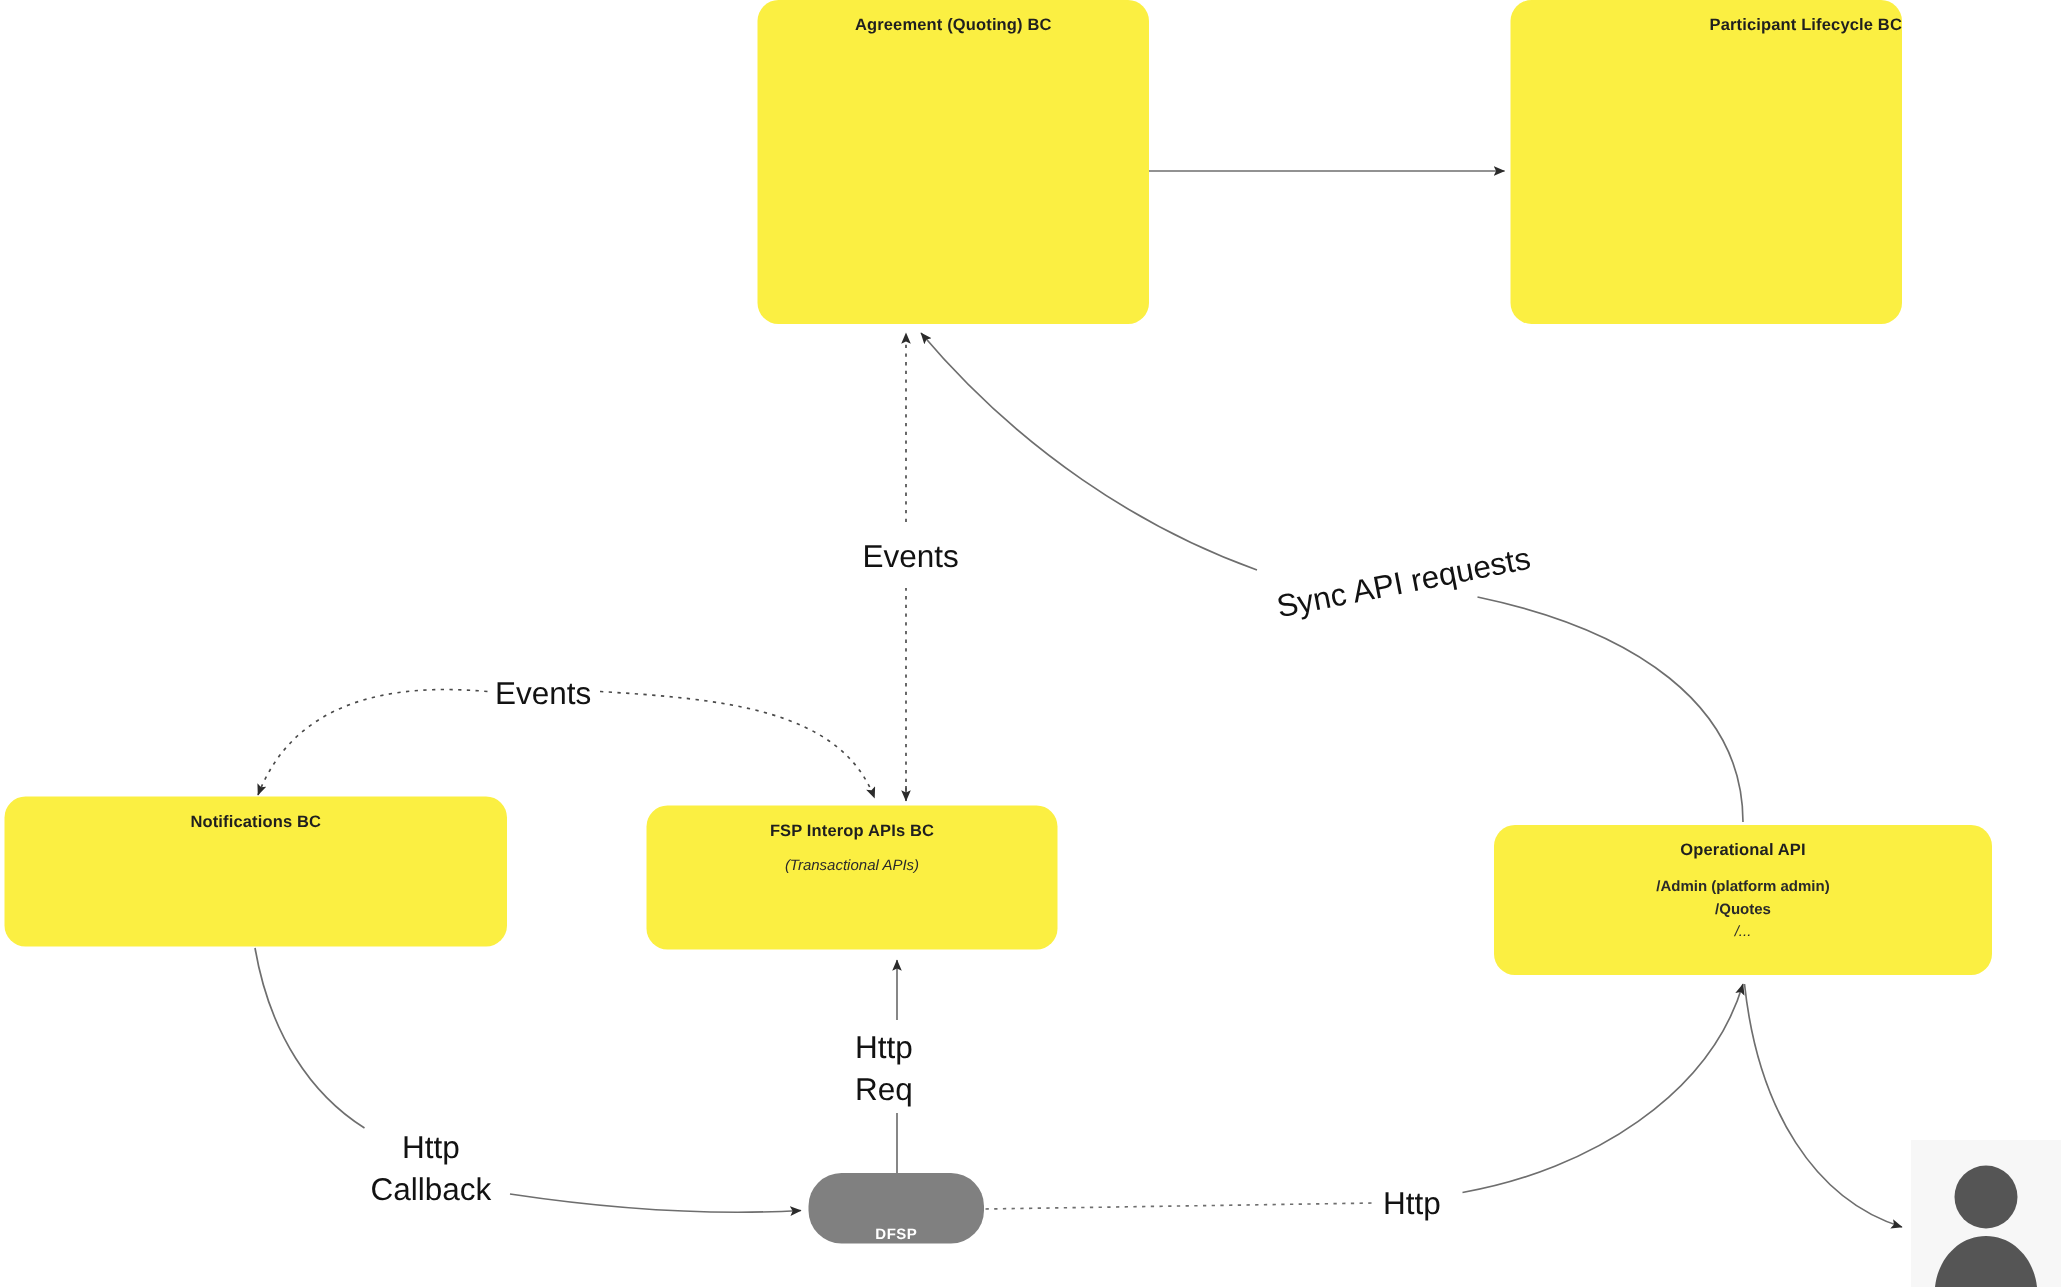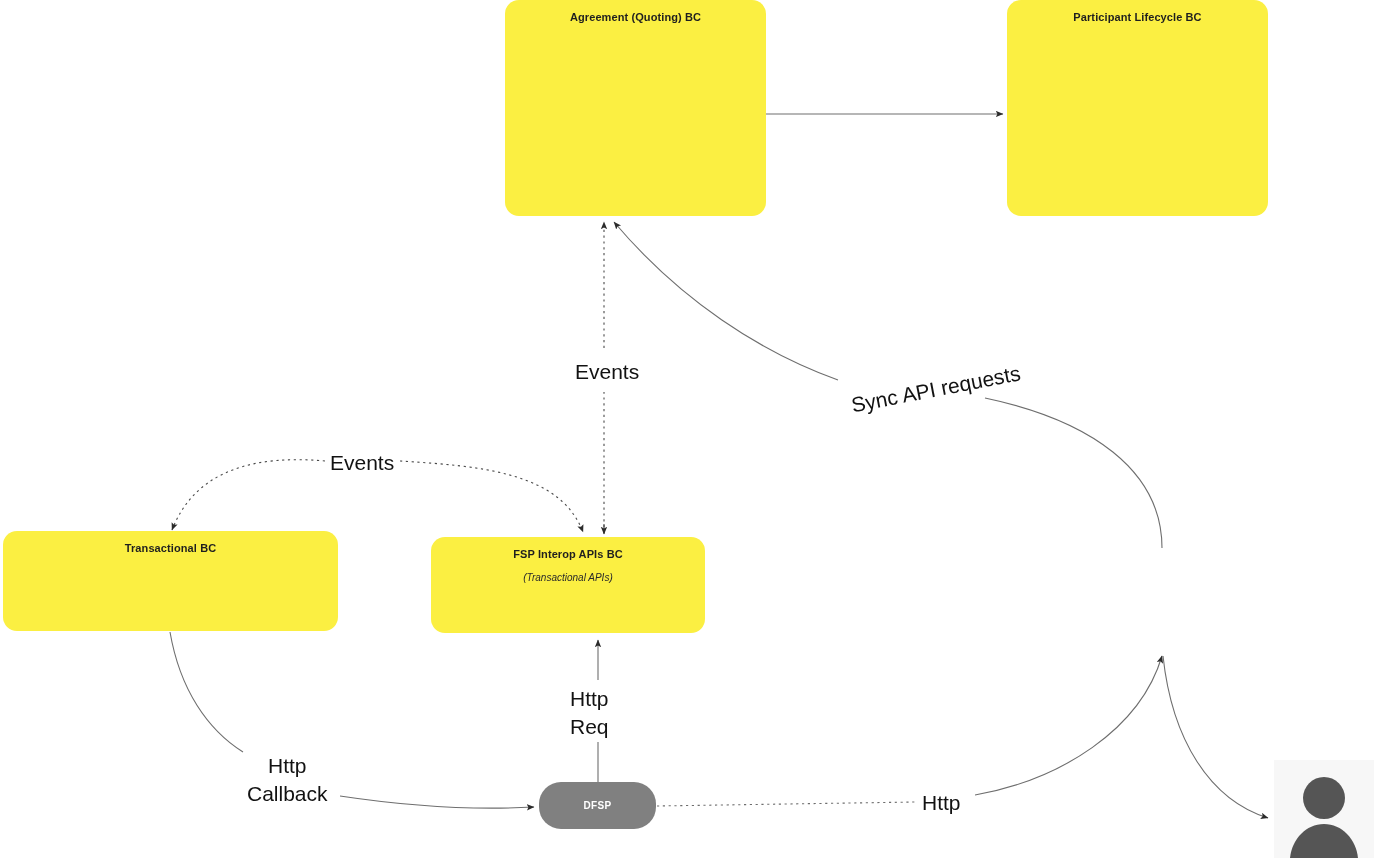--- a/index.html
+++ b/index.html
@@ -116,35 +116,43 @@
     <path d="M 657 806 L 916 802" fill="none" stroke="#6e6e6e" stroke-width="1.1" stroke-dasharray="2.2 3.6"></path>
     <path d="M 975 795 C 1060 780 1140 730 1162 656" fill="none" stroke="#6e6e6e" stroke-width="1.1" marker-end="url(#arrowSolid)"></path>
 
     <path d="M 1163 656 C 1172 740 1210 800 1268 818" fill="none" stroke="#6e6e6e" stroke-width="1.1" marker-end="url(#arrowSolid)"></path>
   </svg>
 
   <div class="node bc" style="left:478px; top:0px; width:261px; height:216px;margin-left:27px;">
     <div class="node-title">Agreement (Quoting) BC</div>
   </div>
 
-  <div class="node bc" style="left:1007px; top:0px; width:261px; height:216px;">
+  <div class="node bc" style="left:1007px; top:0px; width:261px; height:216px;align-items:flex-end;">
     <div class="node-title">Participant Lifecycle BC</div>
   </div>
 
   <div class="node bc" style="left:3px; top:531px; width:335px; height:100px;">
-    <div class="node-title">Transactional BC</div>
+    <div class="node-title">Notifications BC</div>
   </div>
 
   <div class="node bc" style="left:431px; top:537px; width:274px; height:96px;">
     <div class="node-title">FSP Interop APIs BC</div>
     <div class="node-sub" style="margin-top:8px;font-style:italic;">(Transactional APIs)</div>
   </div>
 
+  <div class="node bc" style="left:996px; top:550px; width:332px; height:100px;">
+    <div class="node-title">Operational API</div>
+    <div class="node-sub" style="margin-top:9px;">
+      <div class="bold">/Admin (platform admin)</div>
+      <div class="bold">/Quotes</div>
+      <div class="ital">/...</div>
+    </div>
+  </div>
 
-  <div class="node actor-box" style="left:539px; top:782px; width:117px; height:47px; justify-content:center; padding-top:0;border-radius:22px;">
+  <div class="node actor-box" style="left:539px; top:782px; width:117px; height:47px; justify-content:flex-end; padding-top:0;border-radius:22px;">
     <div class="actor-label">DFSP</div>
   </div>
 
   <div class="person-panel" style="left:1274px; top:760px; width:100px; height:98px;">
     <div class="person-icon" style="position:absolute; left:14px; top:14px;">
       <svg width="72" height="84" viewBox="0 0 72 84" aria-hidden="true">
         <circle cx="36" cy="24" r="21" fill="#555555"></circle>
         <path d="M36 50 C 54 50 68 65 70 84 L 2 84 C 4 65 18 50 36 50 Z" fill="#555555"></path>
       </svg>
     </div>

